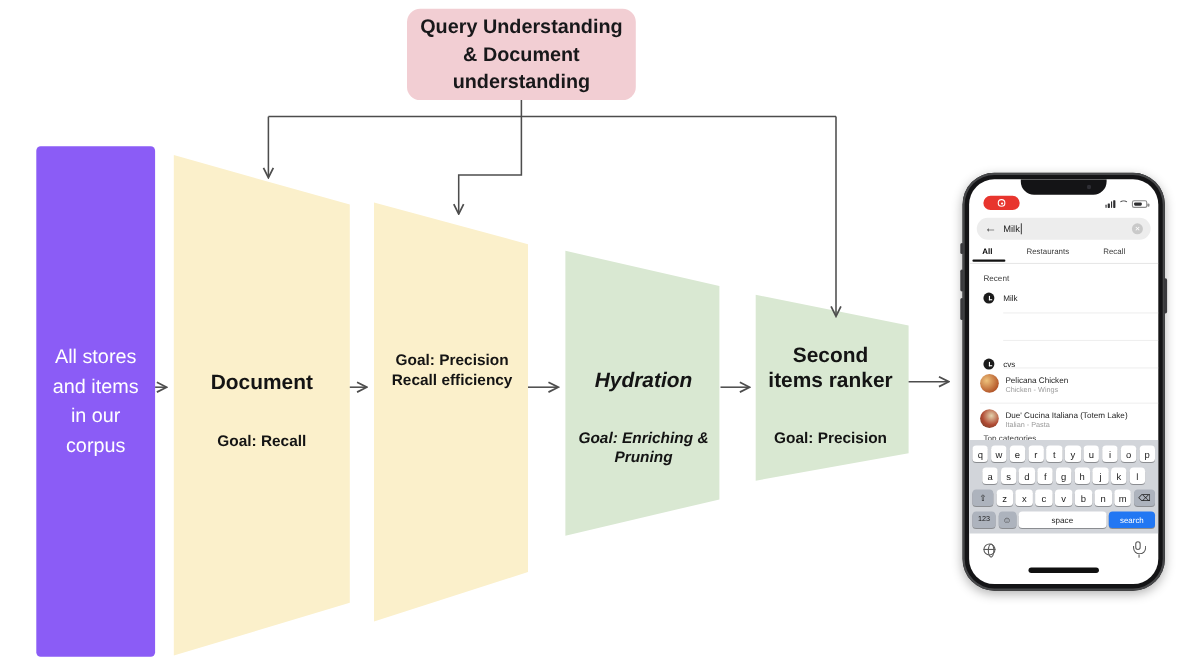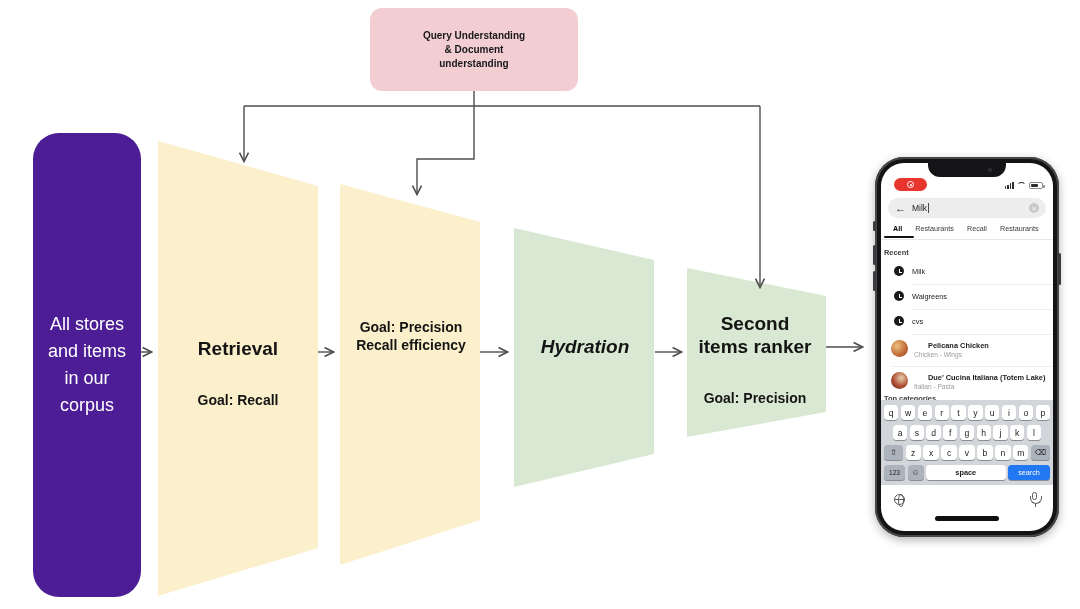--- a/index.html
+++ b/index.html
@@ -3,23 +3,23 @@
 <meta charset="utf-8">
 <style>
   * { margin:0; padding:0; box-sizing:border-box; }
   body { background:#fff; font-family:"Liberation Sans", sans-serif; }
   .canvas { position:relative; width:1080px; height:609px; background:#ffffff; overflow:hidden; }
   .diagram-svg { position:absolute; left:0; top:0; }
 
   
   .query-box { position:absolute; left:370px; top:8px; width:208px; height:83px; background:#F2CED3;
     border-radius:12px; display:flex; align-items:center; justify-content:center; text-align:center;
-    font-size:10px; font-weight:600; color:#18181a; line-height:1.4; white-space:pre-line; }
-  .corpus-box { position:absolute; left:33px; top:133px; width:108px; height:464px; background:#4c1d95;
-    border-radius:26px; display:flex; align-items:center; justify-content:center; text-align:center;
+    font-size:18px; font-weight:600; color:#18181a; line-height:1.4; white-space:pre-line; }
+  .corpus-box { position:absolute; left:33px; top:133px; width:108px; height:464px; background:#8b5cf6;
+    border-radius:4px; display:flex; align-items:center; justify-content:center; text-align:center;
     color:#ffffff; font-size:18px; font-weight:500; line-height:1.5; white-space:pre-line; }
 
   .stage-label { position:absolute; text-align:center; color:#141414; white-space:pre-line; }
   .stage-label .title { font-size:19px; font-weight:600; line-height:1.2; }
   .stage-label .goal  { font-size:14px; font-weight:600; line-height:1.25; margin-top:13px; }
   .s1 { left:163px; top:320px; width:150px; }
   .s2 { left:342px; top:288px; width:138px; }
   .s3 { left:512px; top:318px; width:146px;font-style:italic; }
   .s4 { left:686px; top:295px; width:138px; }
 
@@ -53,51 +53,51 @@
   .batt::after { content:''; position:absolute; right:-2.5px; top:1.5px; width:1.5px; height:3px; background:#8a8a8a; border-radius:1px; }
 
   .searchbar { position:absolute; left:7px; right:7px; top:35px; height:20px; background:#ededed;
     border-radius:10px; display:flex; align-items:center; padding:0 7px; }
   .back-ic { font-size:11px; color:#2b2b2b; margin-right:6px; }
   .query-txt { font-size:8.5px; font-weight:500; color:#1e1e1e; }
   .cursor { width:1.2px; height:10px; background:#4a4a4a; margin-left:1px; }
   .clear-btn { margin-left:auto; width:10px; height:10px; border-radius:50%; background:#c9c9c9;
     color:#fff; font-size:6px; display:flex; align-items:center; justify-content:center; }
 
-  .tabs { position:absolute; left:12px; right:-14px; top:61px; display:flex; gap:13px; white-space:nowrap; }
+  .tabs { position:absolute; left:12px; right:-14px; top:61px; display:flex; gap:31px; white-space:nowrap; }
   .tab { font-size:7.2px; color:#3a3a3a; }
   .tab.active { font-weight:700; color:#000; }
   .tab-underline { position:absolute; left:3px; top:73px; width:30px; height:2px; background:#111; border-radius:1px; }
   .tabs-divider { position:absolute; left:0; right:0; top:76px; height:1px; background:#e7e7e7; }
 
-  .sec-header { position:absolute; left:3px; font-size:7.4px; color:#3c3c3c; font-weight:700; }
+  .sec-header { position:absolute; left:13px; font-size:7.4px; color:#3c3c3c; font-weight:400; }
   .recent-row { position:absolute; left:0; right:0; height:20px; }
   .clock { position:absolute; left:13px; top:2px; width:10px; height:10px; background:#1b1b1b; border-radius:50%; }
   .clock::after { content:''; position:absolute; left:4.5px; top:2.5px; width:2.5px; height:3.5px;
     border-left:1px solid #fff; border-bottom:1px solid #fff; }
   .recent-label { position:absolute; left:31px; top:3px; font-size:7.4px; color:#222; }
   .row-divider { position:absolute; left:31px; right:0; height:1px; background:#efefef; }
 
   .result-row { position:absolute; left:0; right:0; height:28px; }
   .avatar { position:absolute; left:10px; top:0; width:17px; height:17px; border-radius:50%; }
   .av1 { background:radial-gradient(circle at 35% 35%, #eec27c, #b65a2c 70%, #8c3d1d); }
   .av2 { background:radial-gradient(circle at 60% 35%, #e3d3ae, #b04a33 55%, #5f3b24); }
-  .result-title { position:absolute; left:47px; top:1px; font-size:7.4px; font-weight:700; color:#1d1d1d; white-space:nowrap;text-align:right; }
+  .result-title { position:absolute; left:33px; top:1px; font-size:7.4px; font-weight:400; color:#1d1d1d; white-space:nowrap;text-align:right; }
   .result-sub { position:absolute; left:33px; top:11px; font-size:6.6px; color:#9b9b9b; }
 
   .keyboard { position:absolute; left:0; right:0; top:237px; height:85px; background:#d2d5da; padding:5px 3px 0 3px; }
   .krow { display:flex; gap:2.5px; height:15px; margin-bottom:5px; }
   .krow.r2 { padding:0 9px; }
   .key { flex:1; background:#fff; border-radius:3.5px; box-shadow:0 1px 0 #8b8d91; display:flex;
     align-items:center; justify-content:center; font-size:8.6px; color:#1c1c1c; }
   .key.gray { background:#adb3bd; flex:none; }
   .k-shift,.k-back { width:19px; font-size:8px; }
   .k-num { width:21px; font-size:6.6px; }
   .k-emoji { width:16px; font-size:8px; color:#3c3c3c; }
-  .k-space { flex:1; font-size:7.4px;font-weight:bold; }
+  .k-space { flex:1; font-size:7.4px; }
   .k-search { flex:none; width:42px; background:#2277f3; color:#fff; font-size:7.2px; box-shadow:0 1px 0 #8b8d91; }
 
   .below-kb { position:absolute; left:0; right:0; top:328px; height:22px; }
   .globe { position:absolute; left:13px; top:3px; width:11px; height:11px; border:1px solid #5b5b5b; border-radius:50%; }
   .globe::before { content:''; position:absolute; left:2.6px; top:-1px; width:4px; height:11px;
     border:1px solid #5b5b5b; border-radius:50%; }
   .globe::after { content:''; position:absolute; left:-1px; top:4px; width:11px; height:1px; background:#5b5b5b; }
   .mic { position:absolute; right:16px; top:1px; width:5px; height:8px; border:1px solid #5b5b5b; border-radius:3px; }
   .mic::before { content:''; position:absolute; left:-3.5px; top:3px; width:10px; height:7px;
     border:1px solid #5b5b5b; border-top:none; border-radius:0 0 6px 6px; }
@@ -138,29 +138,31 @@
   <div class="query-box">Query Understanding
 &amp; Document
 understanding</div>
 
   <div class="corpus-box">All stores
 and items
 in our
 corpus</div>
 
   <div class="stage-label s1">
-    <div class="title">Retrieval</div>
+    <div class="title">Document</div>
     <div class="goal">Goal: Recall</div>
   </div>
   <div class="stage-label s2">
     <div class="goal">Goal: Precision
 Recall efficiency</div>
   </div>
   <div class="stage-label s3">
     <div class="title">Hydration</div>
+    <div class="goal">Goal: Enriching &amp;
+Pruning</div>
   </div>
   <div class="stage-label s4">
     <div class="title">Second
 items ranker</div>
     <div class="goal">Goal: Precision</div>
   </div>
 
   <div class="phone">
     <div class="side-btn sb-l1"></div>
     <div class="side-btn sb-l2"></div>
@@ -204,26 +206,22 @@
       <div class="tab-underline"></div>
       <div class="tabs-divider"></div>
 
       <div class="sec-header" style="top:85px;">Recent</div>
 
       <div class="recent-row" style="top:101px;">
         <span class="clock"></span>
         <span class="recent-label">Milk</span>
       </div>
       <div class="row-divider" style="top:121px;"></div>
-      <div class="recent-row" style="top:126px;">
-        <span class="clock"></span>
-        <span class="recent-label">Walgreens</span>
-      </div>
       <div class="row-divider" style="top:146px;"></div>
-      <div class="recent-row" style="top:151px;text-align:right;">
+      <div class="recent-row" style="top:161px;text-align:right;">
         <span class="clock"></span>
         <span class="recent-label">cvs</span>
       </div>
       <div class="row-divider" style="top:171px;"></div>
 
       <div class="result-row" style="top:177px;">
         <span class="avatar av1"></span>
         <span class="result-title">Pelicana Chicken</span>
         <span class="result-sub">Chicken - Wings</span>
       </div>

